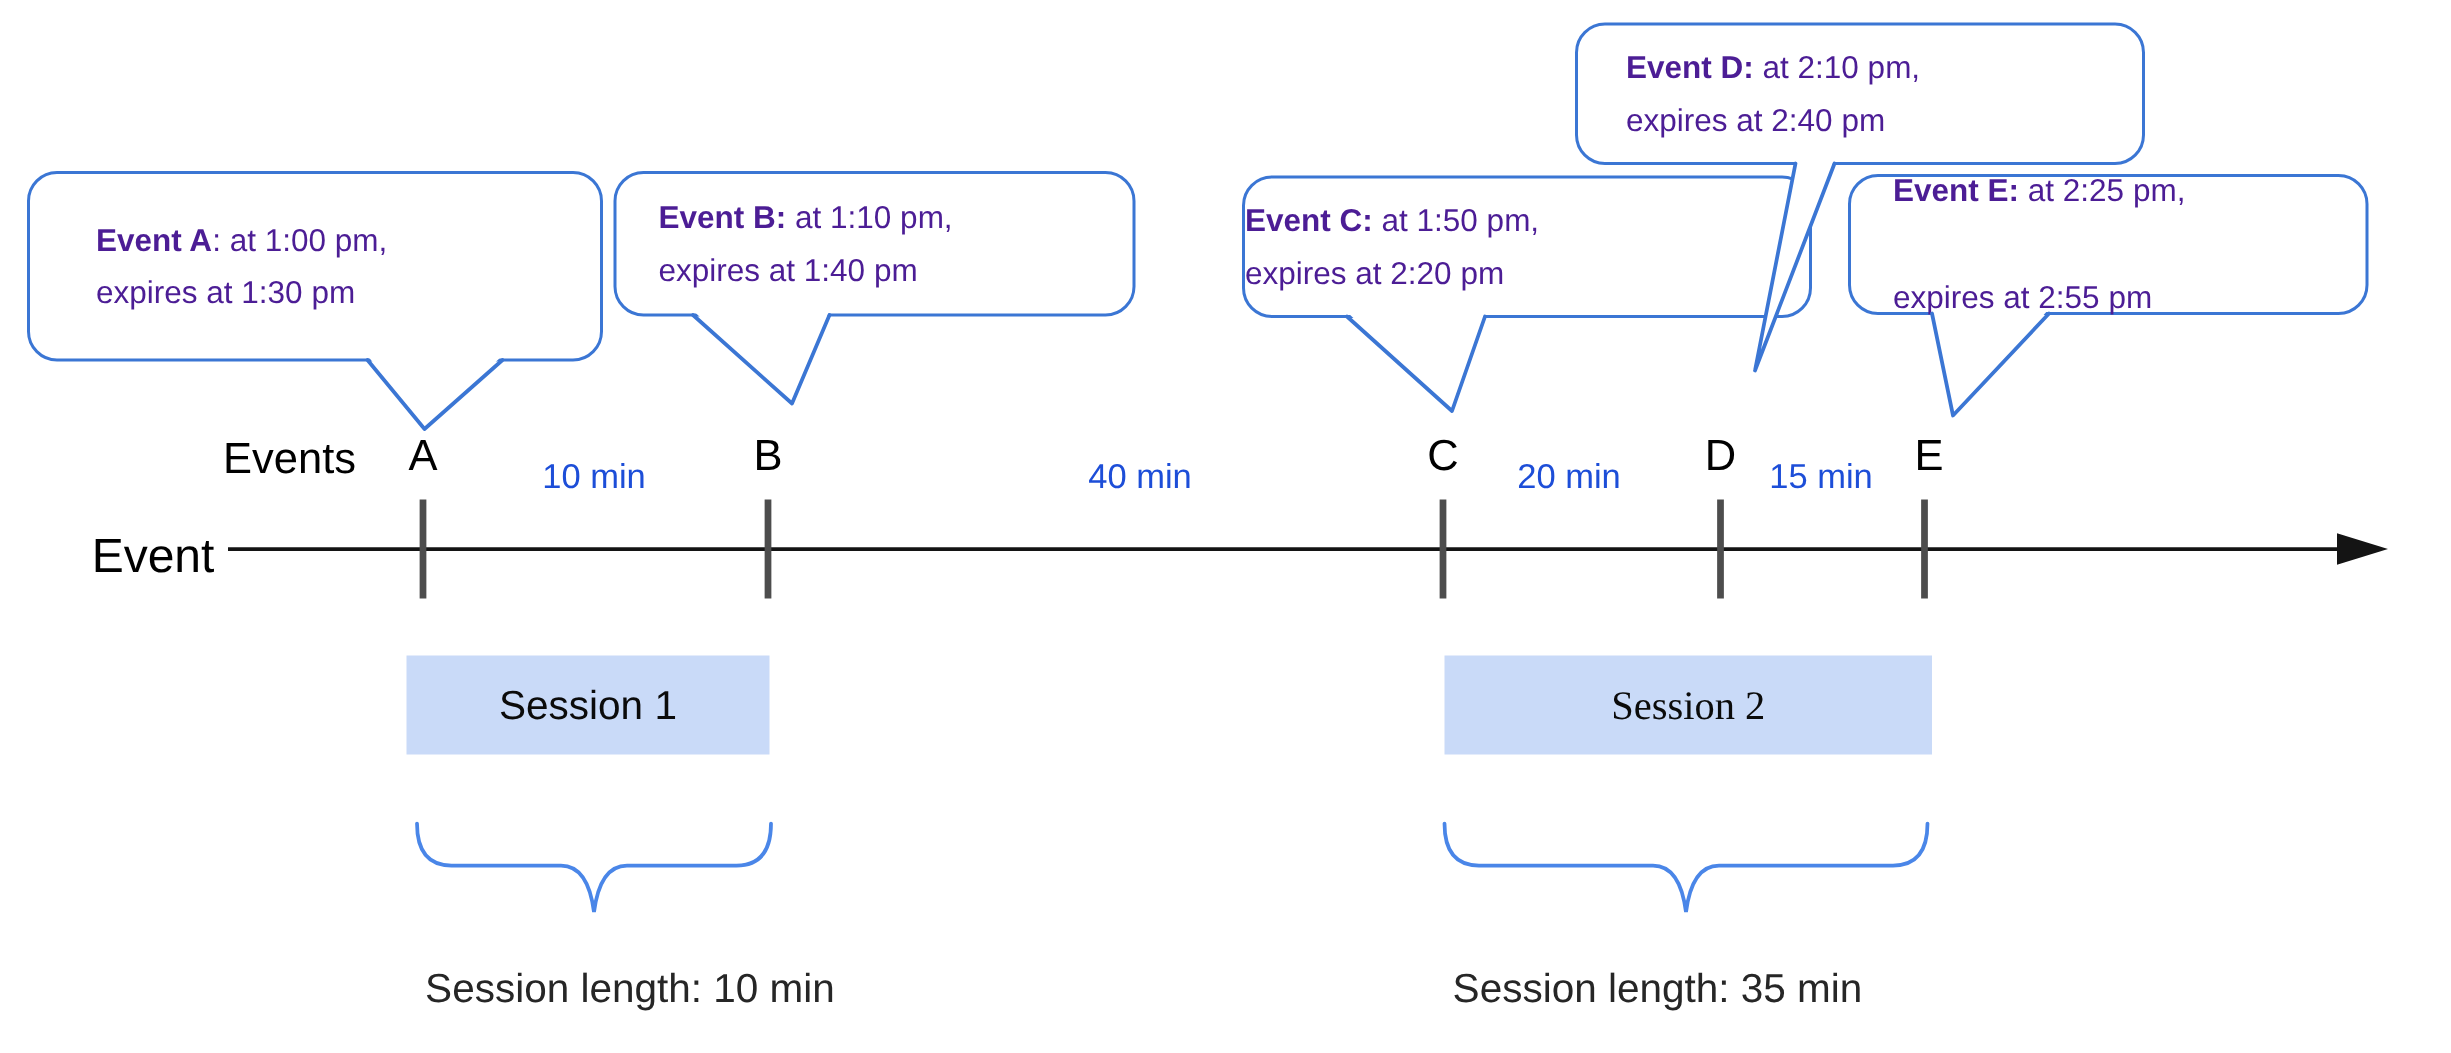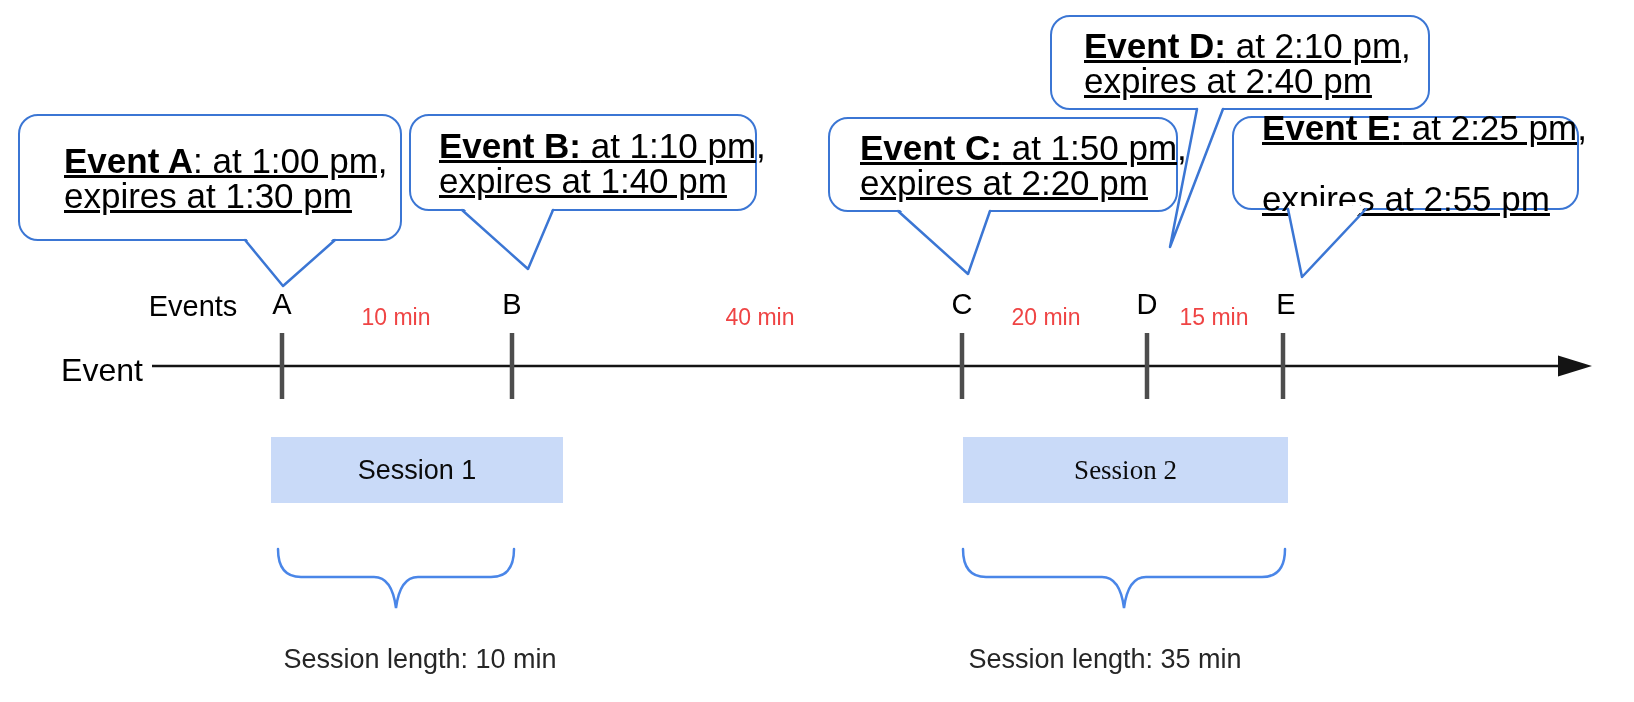--- a/index.html
+++ b/index.html
@@ -5,45 +5,45 @@
   html,body{margin:0;padding:0;background:#ffffff;}
   .canvas{
     position:relative;width:1634px;height:702px;background:#ffffff;
     font-family:"Liberation Sans", sans-serif;color:#000;overflow:hidden;
   }
   
   .bubble{
     position:absolute;box-sizing:border-box;background:#fff;
     border:2.5px solid #3B76D4;border-radius:20px;
     display:flex;flex-direction:column;justify-content:center;
-    font-size:35px;line-height:35px;color:#000000;z-index:1;text-decoration:underline;
+    font-size:21px;line-height:35px;color:#4c1d95;z-index:1;
   }
   .bubble .bline{white-space:nowrap;}
   .b-a{left:18px;  top:114px; width:384px; height:127px; padding-left:44px;}
   .b-b{left:409px; top:114px; width:348px; height:97px;  padding-left:28px;}
-  .b-c{left:828px; top:117px; width:350px; height:95px;  padding-left:30px;}
+  .b-c{left:828px; top:117px; width:380px; height:95px;  }
   .b-d{left:1050px;top:15px;  width:380px; height:95px;  padding-left:32px;}
   .b-e{left:1232px;top:116px; width:347px; height:94px;  padding-left:28px;gap:36px;}
   
   .overlay{position:absolute;left:0;top:0;z-index:2;pointer-events:none;}
   
   .lbl{position:absolute;transform:translateX(-50%);white-space:nowrap;z-index:3;text-align:right;}
   .events-lbl{left:193px;top:290px;font-size:29px;}
   .user-lbl{left:102px;top:352px;font-size:32px;}
   .tick-letter{top:288px;font-size:29px;}
   .t-a{left:282px;} .t-b{left:512px;} .t-c{left:962px;} .t-d{left:1147px;} .t-e{left:1286px;}
-  .interval{top:304px;font-size:23px;color:#ef4444;}
+  .interval{top:304px;font-size:23px;color:#1d4ed8;}
   .i-0{left:396px;} .i-1{left:760px;} .i-2{left:1046px;} .i-3{left:1214px;}
   
   .session{
     position:absolute;top:437px;height:66px;background:#C9DAF8;
     display:flex;align-items:center;justify-content:center;
     font-size:27px;color:#0b0b0b;z-index:1;
   }
-  .s-1{left:271px;width:292px;}
+  .s-1{left:271px;width:242px;}
   .s-2{left:963px;width:325px;font-family:Liberation Serif, serif;}
   .slen{top:644px;font-size:27px;color:#262626;}
   .sl-1{left:420px;} .sl-2{left:1105px;}
 </style>
 </head>
 <body>
 
 <div class="canvas">
 
   <div class="bubble b-a">

